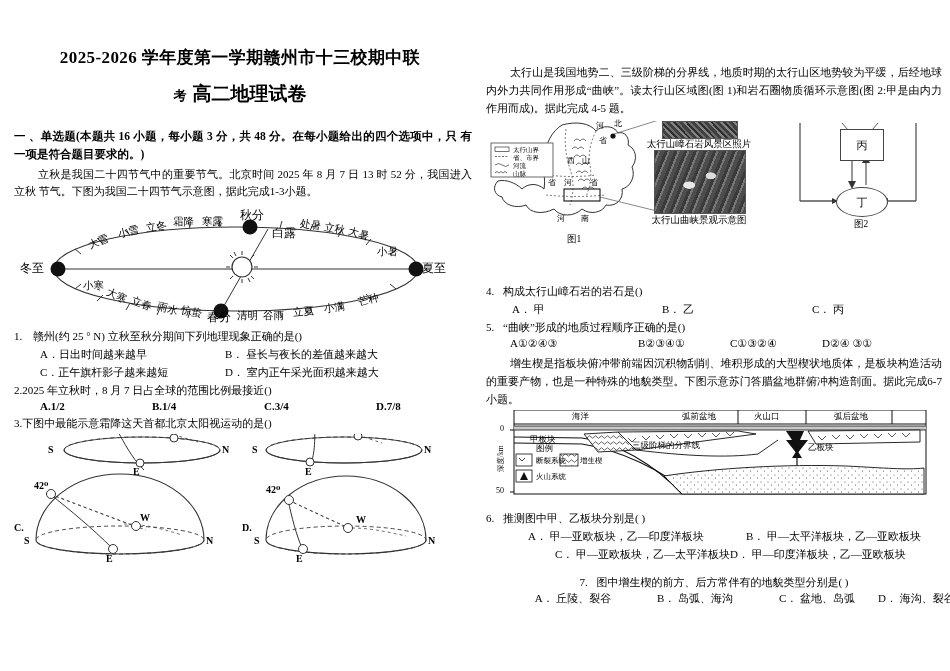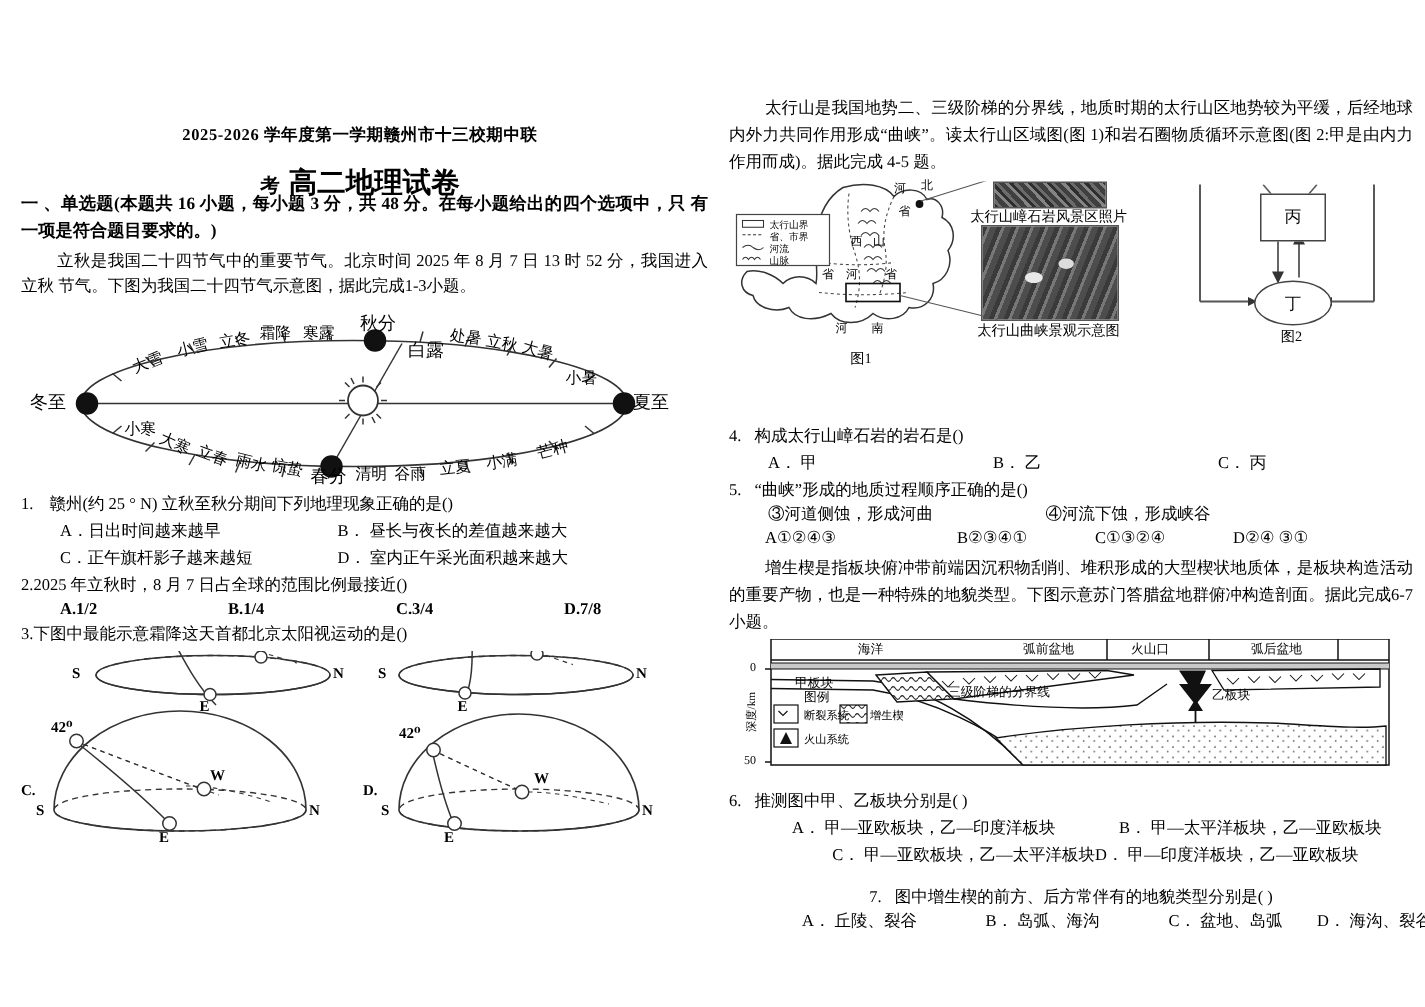--- a/index.html
+++ b/index.html
@@ -22,25 +22,24 @@
     background: #fff;
   }
   
   .hdr {
     position: absolute;
     left: 0; top: 46px;
     width: 480px;
     text-align: center;
   }
   .hdr-line1 {
-    font-size: 11px;
+    font-size: 17px;
     font-weight: bold;
     letter-spacing: 0.4px;
     white-space: nowrap;
-    margin-top: 36px;
   }
   .hdr-line2 {
     margin-top: 12px;
     white-space: nowrap;
   }
   .hdr-line2 .small {
     font-size: 13px;
     font-weight: bold;
   }
   .hdr-line2 .big {
@@ -496,23 +495,20 @@
       <span class="opts">
         <span class="o opt-w2">A． 甲</span><span class="o opt-w2">B． 乙</span><span class="o opt-w2">C． 丙</span>
       </span>
     </div>
 
     <div class="q tight" style="margin-top:1px;">
       <span class="q-stem">
         <span>5.</span>
         <span style="padding-left:6px;">“曲峡”形成的地质过程顺序正确的是()</span>
       </span>
-      <span class="opts">
-        <span class="o opt-w5">③河道侧蚀，形成河曲</span><span class="o">④河流下蚀，形成峡谷</span>
-      </span>
       <span class="opts" style="padding-left:24px;">
         <span class="o opt-w6">A①②④③</span><span class="o opt-w3">B②③④①</span><span class="o opt-w3">C①③②④</span><span class="o">D②④  ③①</span>
       </span>
     </div>
 
     <div class="passage" style="margin-top:3px;">增生楔是指板块俯冲带前端因沉积物刮削、堆积形成的大型楔状地质体，是板块构造活动的重要产物，也是一种特殊的地貌类型。下图示意苏门答腊盆地群俯冲构造剖面。据此完成6-7小题。</div>
 
     <div class="fig3wrap">
       <svg width="456" height="96" viewBox="0 0 456 96">
 

